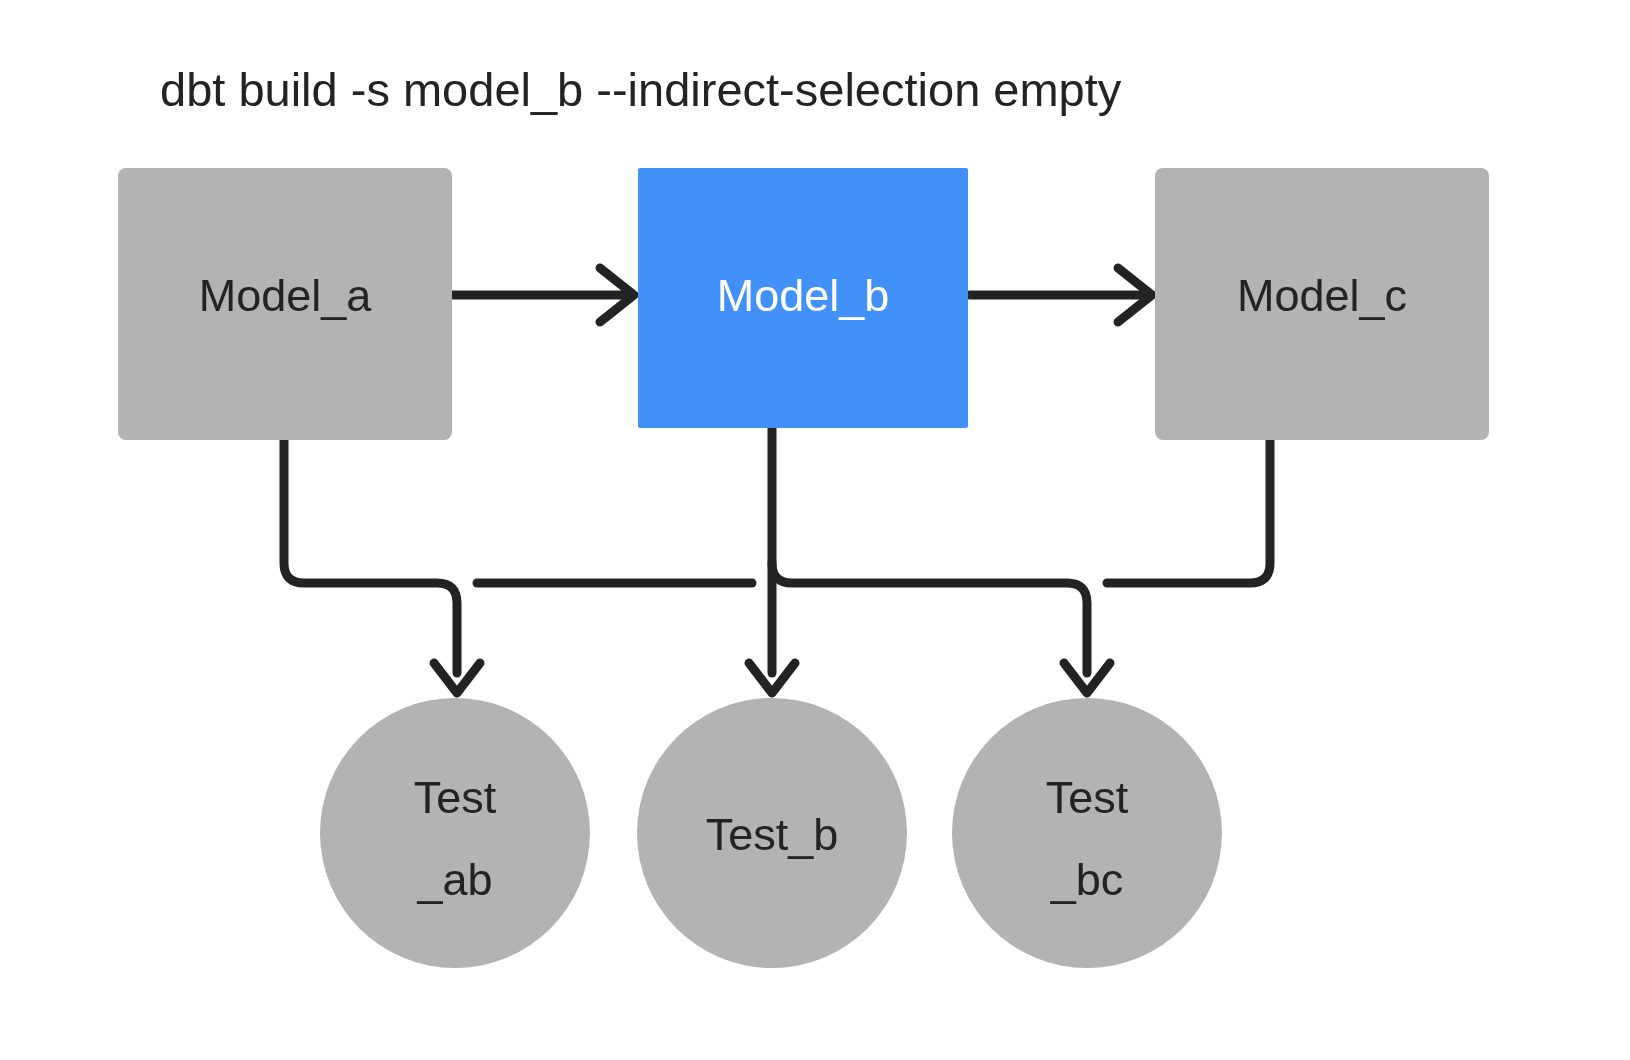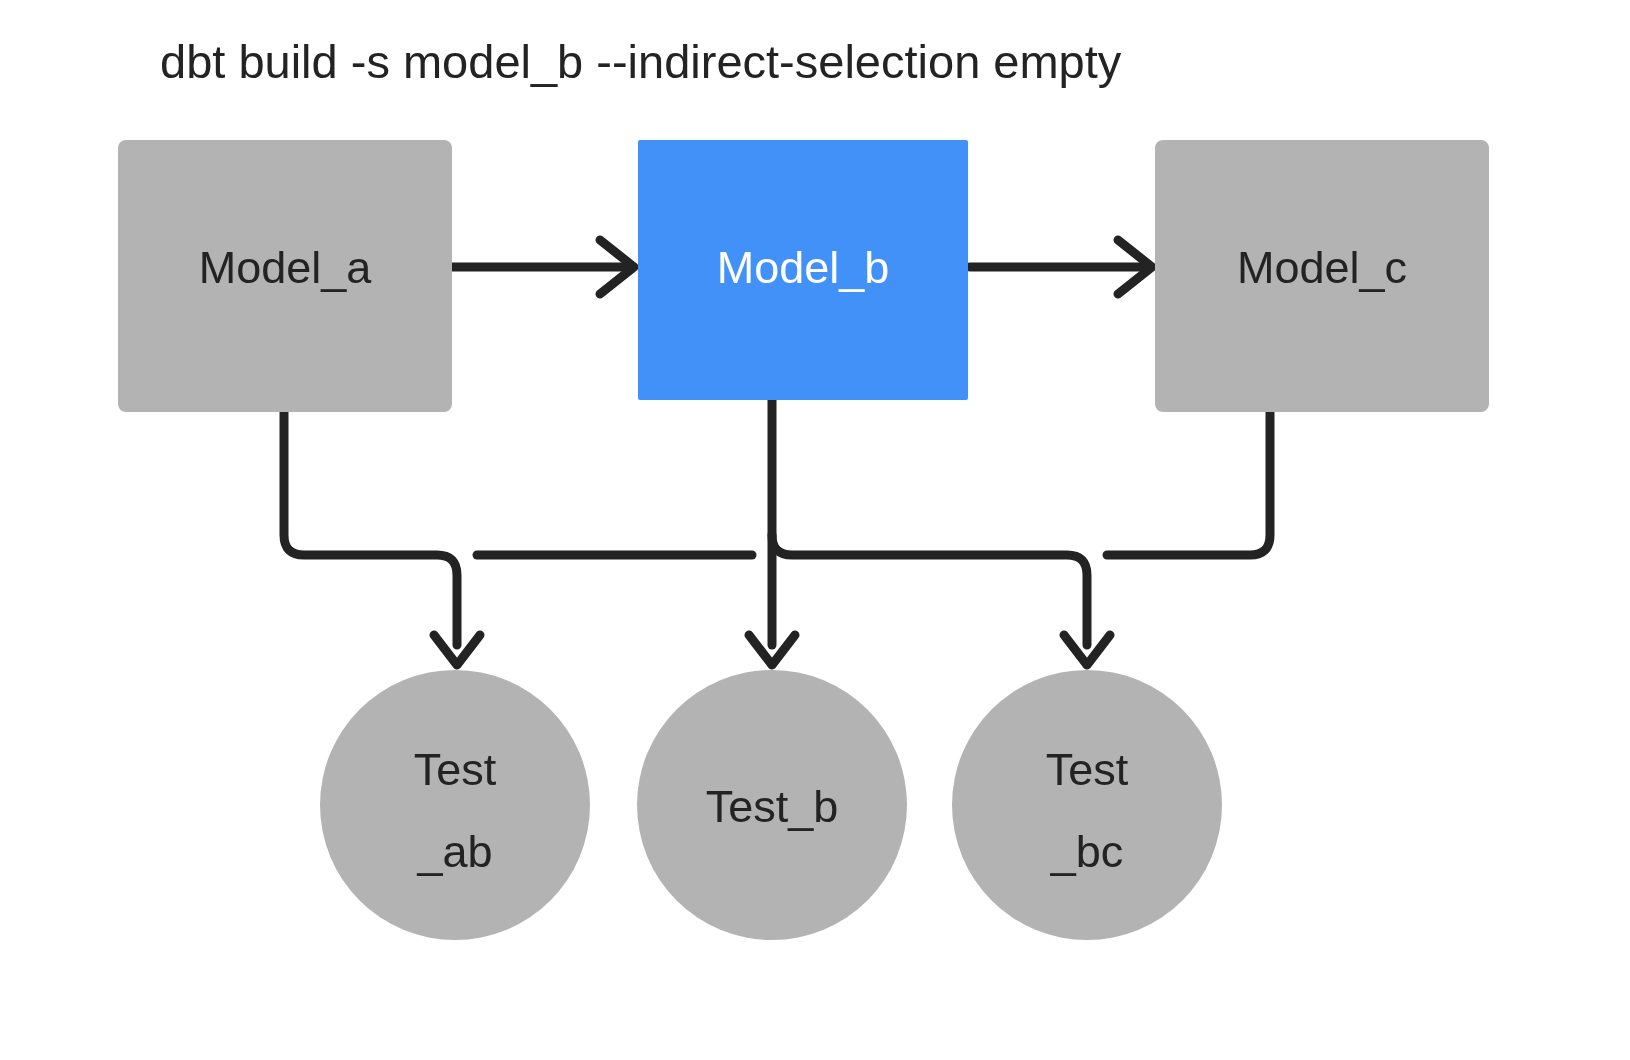--- a/index.html
+++ b/index.html
@@ -12,20 +12,21 @@
     width: 1630px;
     height: 1060px;
     font-family: "Liberation Sans", sans-serif;
     overflow: hidden;
   }
   #diagram-root {
     position: relative;
     width: 1630px;
     height: 881px;
     background: #ffffff;
+    margin-top: 28px;
   }
   svg.canvas {
     position: absolute;
     top: 0;
     left: 0;
     width: 1630px;
     height: 1060px;
     display: block;
   }
   .title-text {

